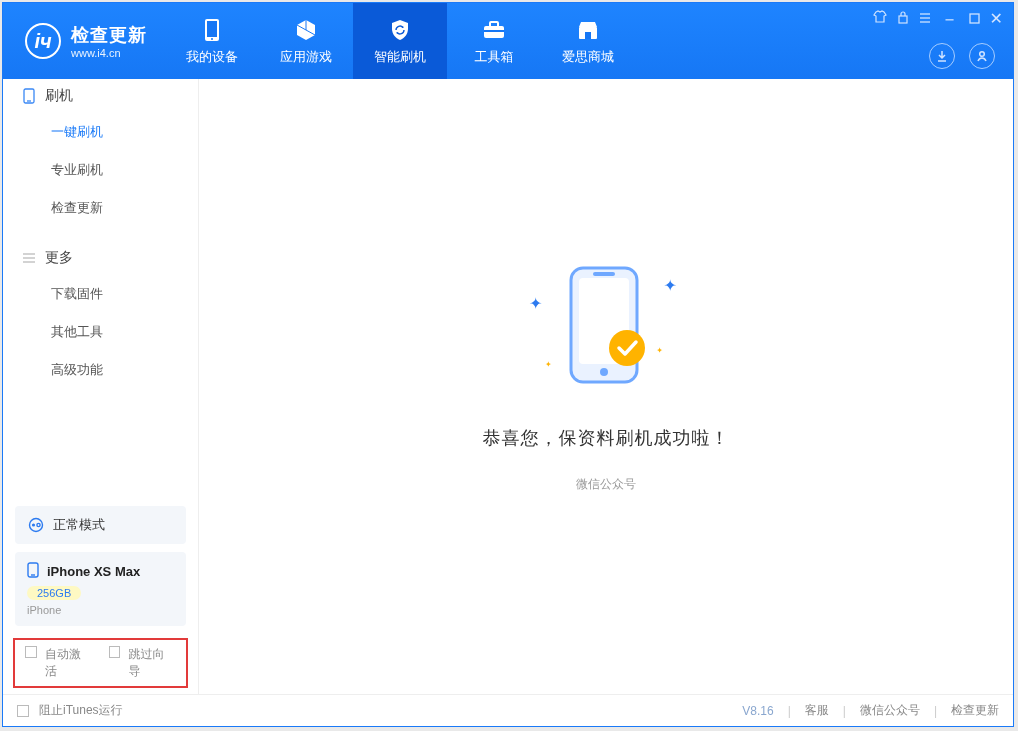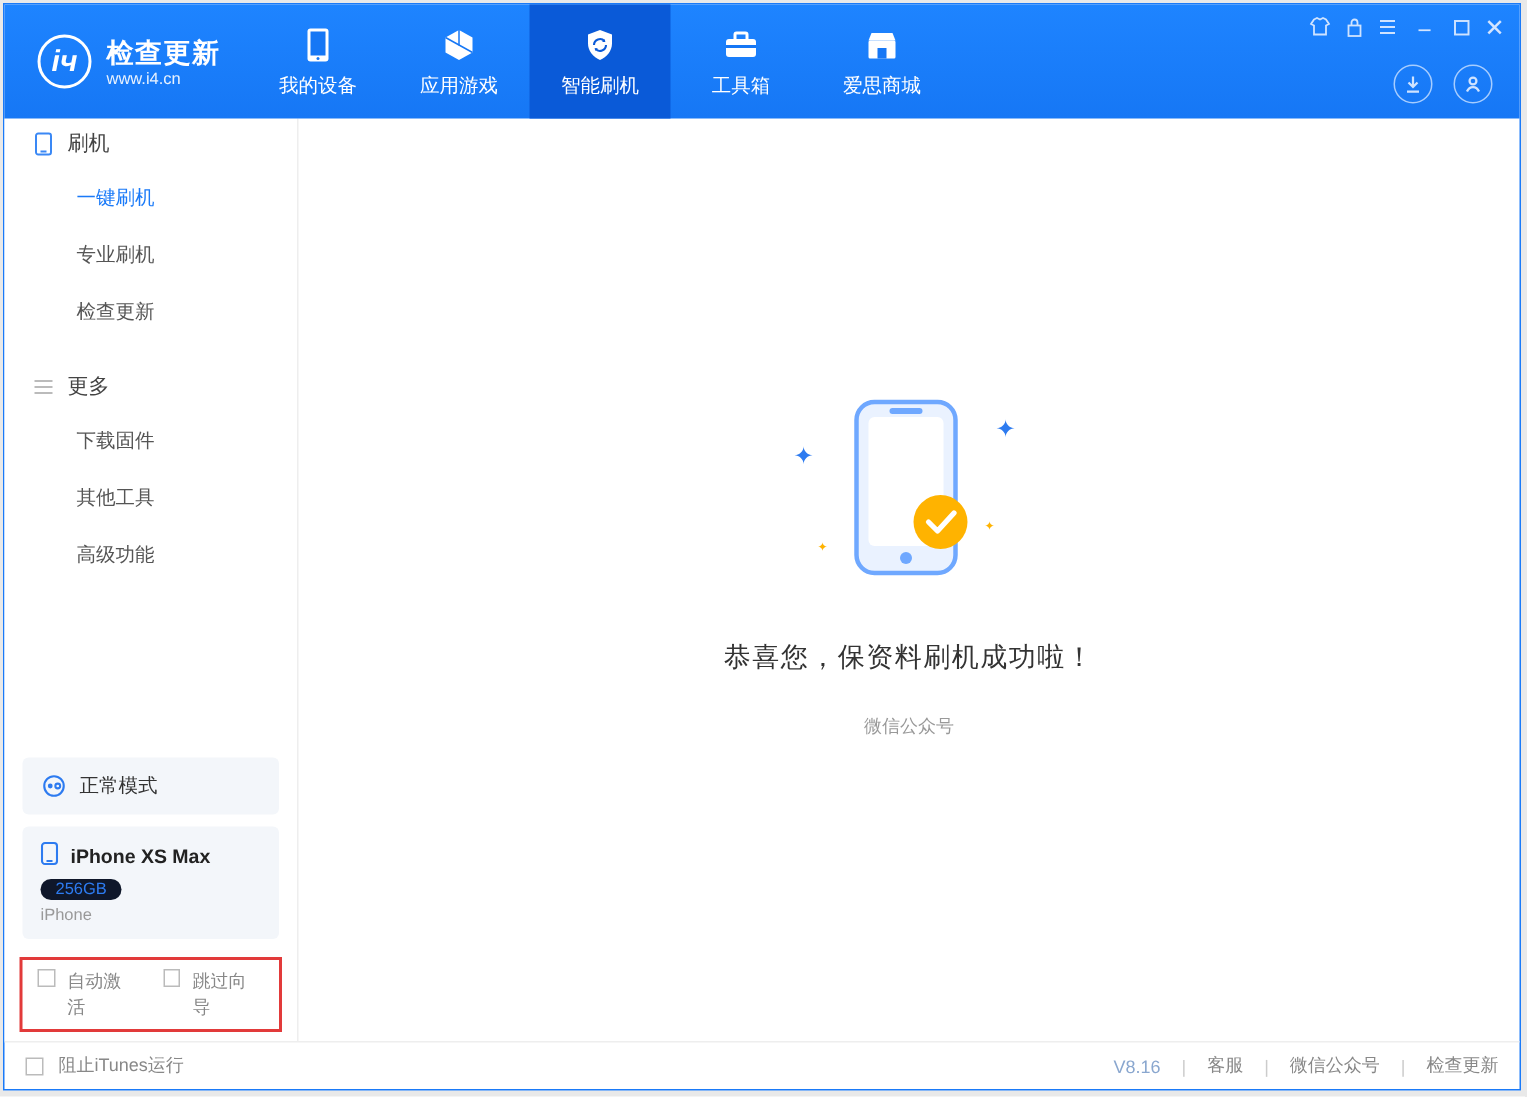--- a/index.html
+++ b/index.html
@@ -140,21 +140,21 @@
   .dev-card2 {
     background: #f3f6fa;
     border-radius: 4px;
     padding: 10px 12px;
     font-size: 13px;
     color: #333;
   }
   .dev-card2 .row1 { display:flex; align-items:center; gap:8px; font-weight:600; color:#222; margin-bottom:4px; }
   .badge {
     display:inline-block;
-    background:#0f172a;
+    background:#fef9c3;
     color:#2d7bf0;
     border-radius:10px;
     font-size:11px;
     padding:1px 10px;
     margin-bottom:2px;
   }
   .dev-sub { font-size:11px; color:#999; margin-top:2px; }
   .checkbox-row {
     border: 2px solid #e23a3a;
     margin: 8px 10px 6px 10px;

